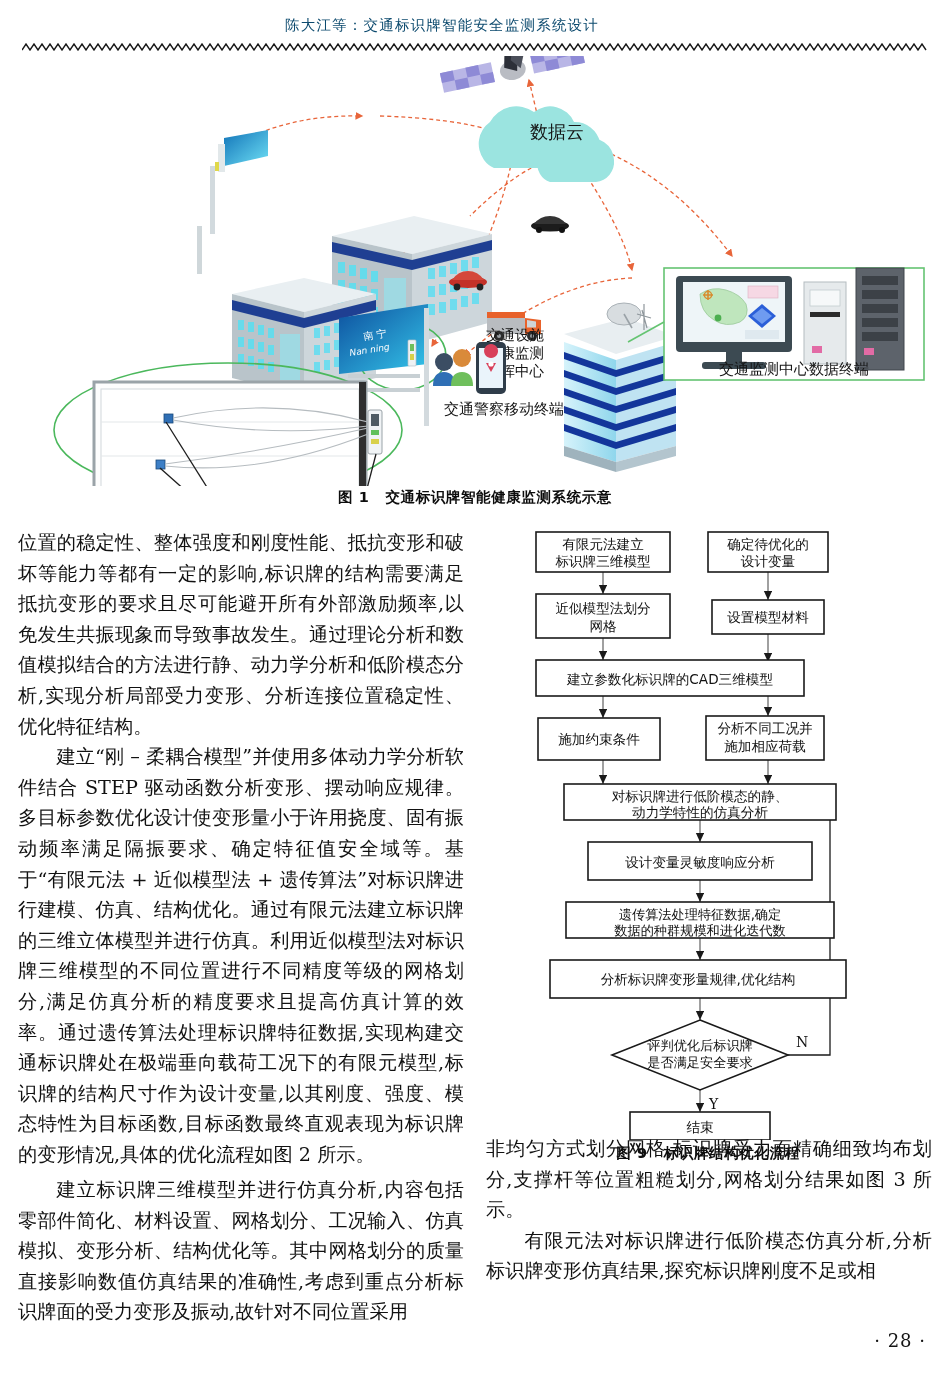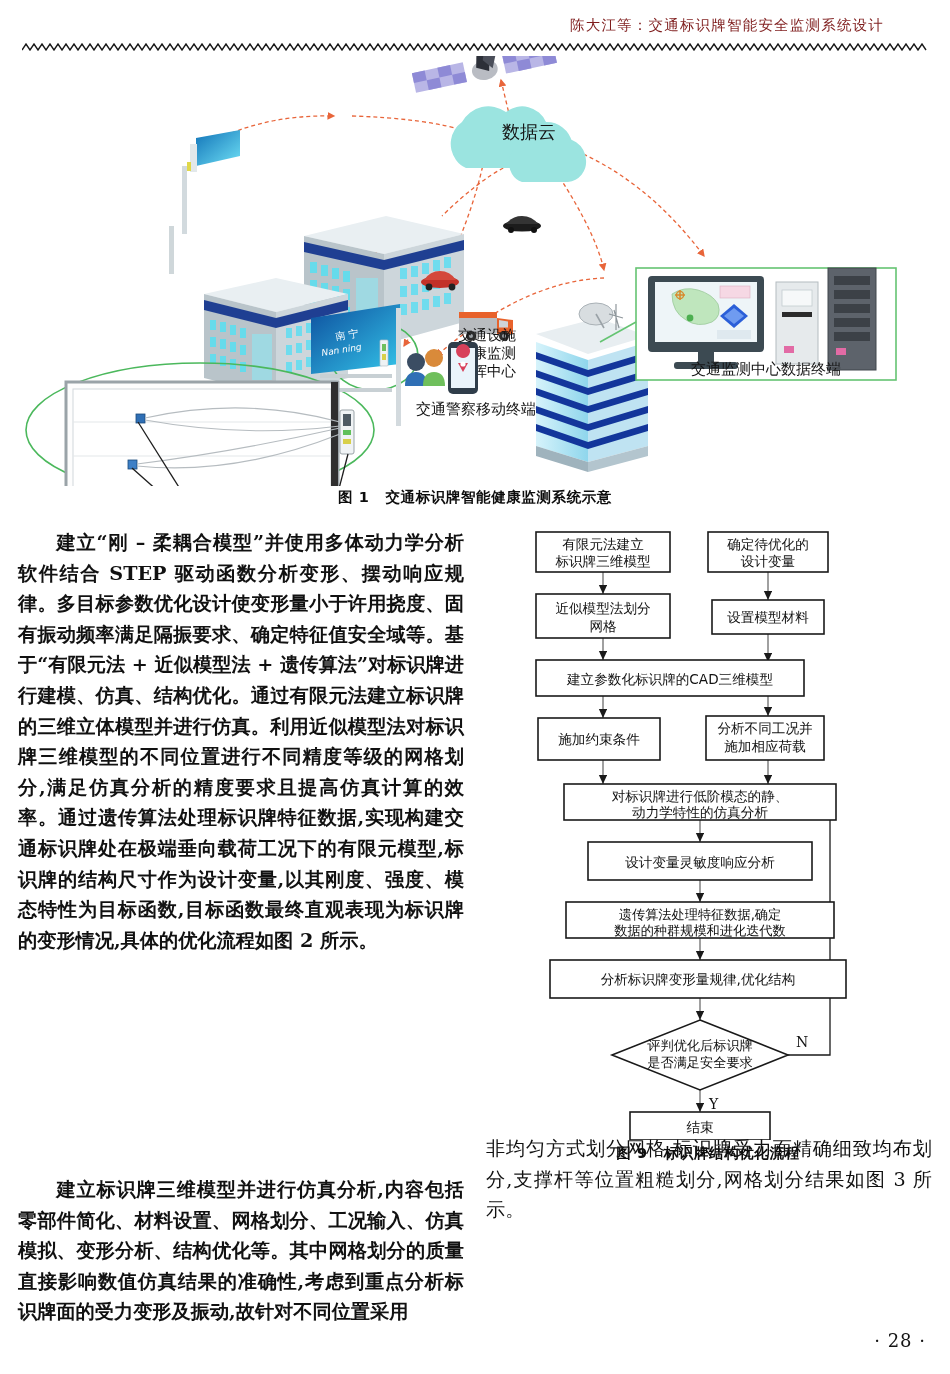--- a/index.html
+++ b/index.html
@@ -15,38 +15,38 @@
     color: #141414;
     overflow: hidden;
   }
 
   
   .running-head {
     position: absolute;
     top: 16px;
     left: 0;
     width: 884px;
-    text-align: right;
+    text-align: center;
     font-size: 14.5px;
     letter-spacing: 1.2px;
-    color: #7f1d1d;
+    color: #0c4a6e;
     font-family: "DejaVu Serif", "Liberation Serif", serif;
   }
   .head-rule {
     position: absolute;
     top: 42px;
     left: 22px;
     width: 906px;
     height: 12px;
   }
 
   
   .fig1 {
     position: absolute;
-    left: 4px;
+    left: 32px;
     top: 56px;
     width: 910px;
     height: 430px;
   }
   .fig1 svg { display: block; }
 
   .fig-caption {
     position: absolute;
     text-align: center;
     font-weight: bold;
@@ -67,21 +67,21 @@
   .col {
     position: absolute;
     font-size: 19.2px;
     line-height: 30.6px;
     text-align: justify;
     text-justify: inter-ideograph;
     font-family: "DejaVu Serif", "Liberation Serif", serif;
     color: #111;
   }
   .col p { margin: 0; }
-  .col p.ind { text-indent: 2em; font-weight: bold; }
+  .col p.ind { text-indent: 2em; }
   #col-left-top  { left: 18px;  top: 528px;  width: 446px; }
   #col-left-bot  { left: 18px;  top: 1168px; width: 446px; margin-top: 7px; }
   #col-right-bot { left: 486px; top: 1134px; width: 446px; }
 
   .pageno {
     position: absolute;
     right: 24px;
     top: 1330px;
     font-size: 18px;
     font-family: "DejaVu Serif", "Liberation Serif", serif;
@@ -411,20 +411,21 @@
   <text x="190" y="458" text-anchor="start" font-family="DejaVu Serif, Liberation Serif, serif" font-size="15" fill="#141414">应变、位移监视器</text>
   <text x="336" y="458" text-anchor="start" font-family="DejaVu Serif, Liberation Serif, serif" font-size="15" fill="#141414">初级数据处理器</text>
 </svg>
 </div>
 
 <div class="fig-caption" id="fig1-caption">
   <span class="cap-num">图 1</span><span>交通标识牌智能健康监测系统示意</span>
 </div>
 
 <div class="col" id="col-left-top">
+  <p>位置的稳定性、整体强度和刚度性能、抵抗变形和破坏等能力等都有一定的影响,标识牌的结构需要满足抵抗变形的要求且尽可能避开所有外部激励频率,以免发生共振现象而导致事故发生。通过理论分析和数值模拟结合的方法进行静、动力学分析和低阶模态分析,实现分析局部受力变形、分析连接位置稳定性、优化特征结构。</p>
   <p class="ind">建立“刚 – 柔耦合模型”并使用多体动力学分析软件结合 STEP 驱动函数分析变形、摆动响应规律。多目标参数优化设计使变形量小于许用挠度、固有振动频率满足隔振要求、确定特征值安全域等。基于“有限元法 + 近似模型法 + 遗传算法”对标识牌进行建模、仿真、结构优化。通过有限元法建立标识牌的三维立体模型并进行仿真。利用近似模型法对标识牌三维模型的不同位置进行不同精度等级的网格划分,满足仿真分析的精度要求且提高仿真计算的效率。通过遗传算法处理标识牌特征数据,实现构建交通标识牌处在极端垂向载荷工况下的有限元模型,标识牌的结构尺寸作为设计变量,以其刚度、强度、模态特性为目标函数,目标函数最终直观表现为标识牌的变形情况,具体的优化流程如图 2 所示。</p>
 </div>
 
 <div class="col" id="col-left-bot">
   <p class="ind">建立标识牌三维模型并进行仿真分析,内容包括零部件简化、材料设置、网格划分、工况输入、仿真模拟、变形分析、结构优化等。其中网格划分的质量直接影响数值仿真结果的准确性,考虑到重点分析标识牌面的受力变形及振动,故针对不同位置采用</p>
 </div>
 
 <div class="fig2">
 <svg width="462" height="612" viewBox="0 0 462 612">
   <defs>
@@ -508,15 +509,16 @@
   <text class="fclabel" x="231" y="581">Y</text>
 </svg>
 </div>
 
 <div class="fig-caption" id="fig2-caption">
   <span class="cap-num">图 9</span><span>标识牌结构优化流程</span>
 </div>
 
 <div class="col" id="col-right-bot">
   <p>非均匀方式划分网格,标识牌受力面精确细致均布划分,支撑杆等位置粗糙划分,网格划分结果如图 3 所示。</p>
+  <p class="ind">有限元法对标识牌进行低阶模态仿真分析,分析标识牌变形仿真结果,探究标识牌刚度不足或相</p>
 </div>
 
 <div class="pageno">· 28 ·</div>
 
 </body></html>

